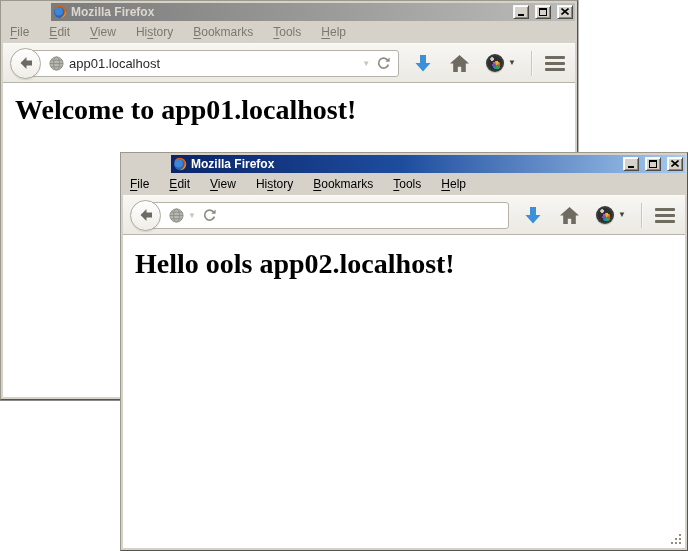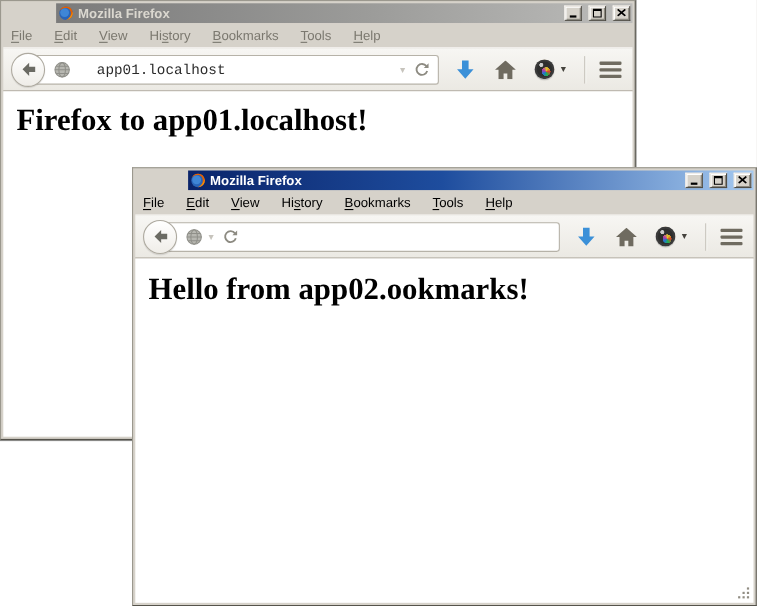--- a/index.html
+++ b/index.html
@@ -74,22 +74,22 @@
     box-shadow:0 1px 1px rgba(0,0,0,.10);
   }
   .urlbar {
     flex:1 1 auto; min-width:0; height:27px; margin-left:-16px;
     background:#ffffff; border:1px solid #b6b2a8; border-radius:3px;
     display:flex; align-items:center; padding:0 7px 0 23px;
   }
   .urlbar svg { flex:0 0 auto; }
   .url-input {
     flex:1 1 auto; min-width:0; border:none; outline:none; background:transparent;
-    font-family:Liberation Mono, monospace; font-size:13px; color:#2b2b2b;
-    margin-left:24px; padding:0; height:20px;
+    font-family:Liberation Sans, sans-serif; font-size:13px; color:#2b2b2b;
+    margin-left:5px; padding:0; height:20px;
   }
   .url-drop { font-size:8px; color:#c7c4bd; margin:2px 6px 0 4px; line-height:1; }
 
   .tool-icons { display:flex; align-items:center; flex:0 0 auto; margin-left:14px; }
   .ico { display:flex; align-items:center; justify-content:center; }
   .ico + .ico { margin-left:17px; }
 
   .addon-wrap { display:flex; align-items:center; }
   .addon-lens {
     width:18px; height:18px; border-radius:50%; display:block;
@@ -188,21 +188,21 @@
       <span class="tb-sep"></span>
       <span class="hamburger">
           <b></b>
           <b></b>
           <b></b>
         </span>
     </span>
   </div>
 
   <div class="content">
-    <h1>Firefox to app01.localhost!</h1>
+    <h1>Welcome to app01.localhost!</h1>
   </div>
 </div>
 
 <div class="fx-window win-front">
   <div class="titlebar active">
     <svg class="tb-logo" viewBox="0 0 16 16">
       <circle cx="8" cy="8" r="7" fill="#2a65b8"></circle>
       <circle cx="6.6" cy="7.4" r="4.6" fill="#3f86d6"></circle>
       <path d="M1.5 5.5 A7 7 0 0 1 14.9 6.6 A7 7 0 0 1 8 15 A7.2 7.2 0 0 0 13 8 C13 4 10 2.2 7 2.5 4.8 2.7 2.8 4 1.5 5.5Z" fill="#e66000"></path>
       <path d="M14.9 6.6 A7 7 0 0 1 8 15 C11.5 13.8 13.4 10.6 14.9 6.6Z" fill="#ff9500" opacity=".85"></path>
@@ -267,21 +267,21 @@
       <span class="tb-sep"></span>
       <span class="hamburger">
           <b></b>
           <b></b>
           <b></b>
         </span>
     </span>
   </div>
 
   <div class="content">
-    <h1>Hello from app02.ookmarks!</h1>
+    <h1>Hello ools app02.localhost!</h1>
     <svg class="resize-grip" width="13" height="13" viewBox="0 0 13 13">
       <g fill="#918d83">
         <rect x="10" y="2" width="2" height="2"></rect>
         <rect x="6" y="6" width="2" height="2"></rect>
           <rect x="10" y="6" width="2" height="2"></rect>
         <rect x="2" y="10" width="2" height="2"></rect>
           <rect x="6" y="10" width="2" height="2"></rect>
           <rect x="10" y="10" width="2" height="2"></rect>
       </g>
       <g fill="#ffffff" opacity=".9">

